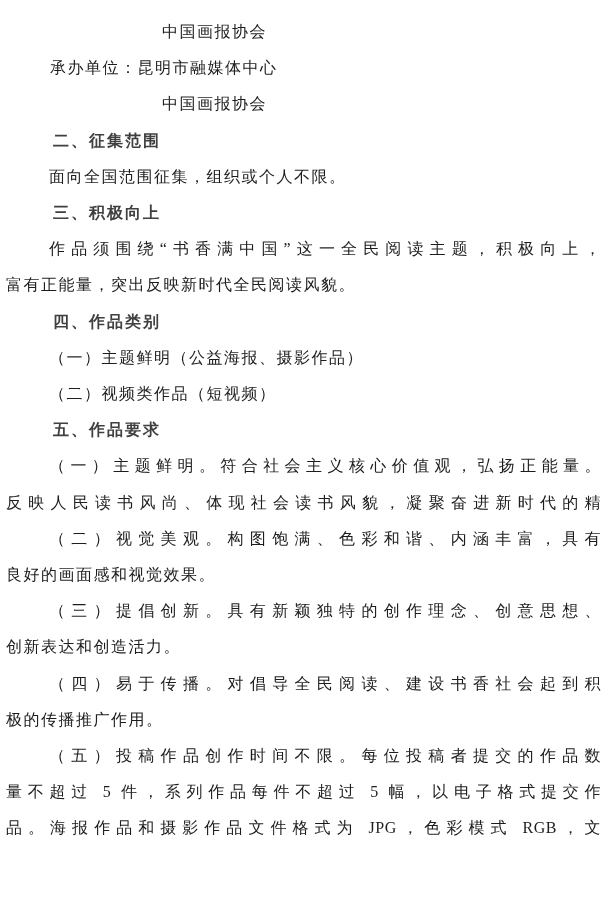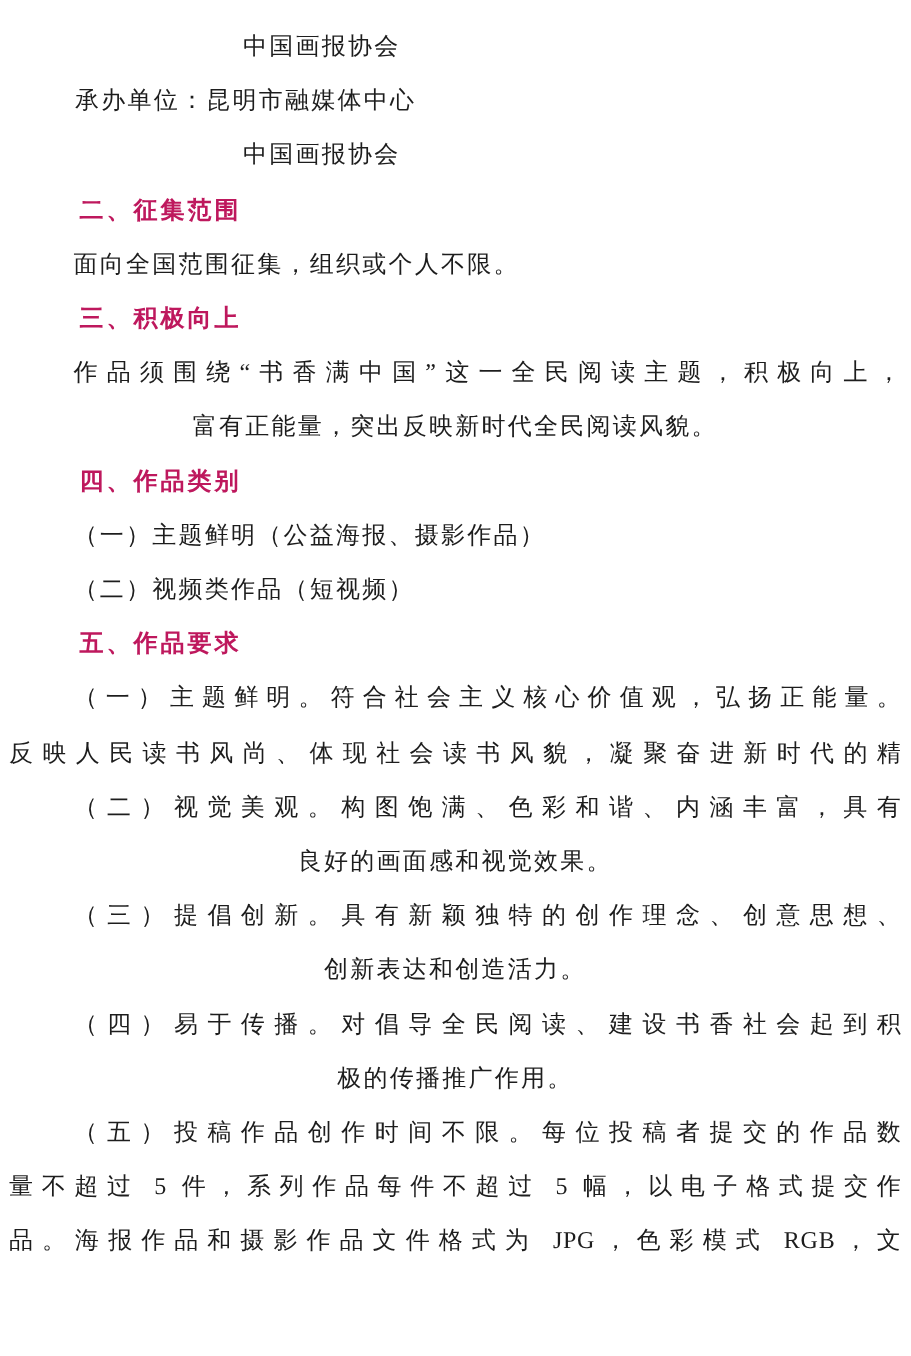--- a/index.html
+++ b/index.html
@@ -27,31 +27,31 @@
   
   .line.just {
     white-space: normal;
     letter-spacing: 0.5px;
     text-align: justify;
     text-align-last: justify;
   }
   
   .first { padding-left: 43px; }
   
-  .cont  { padding-left: 0; text-align: center; }
+  .cont  { padding-left: 0; }
   
   .label { padding-left: 44px; }
   
   .org   { padding-left: 156px; }
   
   .heading {
     padding-left: 47px;
     font-family: "Liberation Sans", "DejaVu Sans", sans-serif;
     font-weight: bold;
-    color: #be185d;
+    color: #404040;
     letter-spacing: 2px;
   }
 </style>
 </head>
 <body>
 
 <div class="page">
   <div id="doc">
       <div class="line org">中国画报协会</div>
       <div class="line label">承办单位：昆明市融媒体中心</div>

